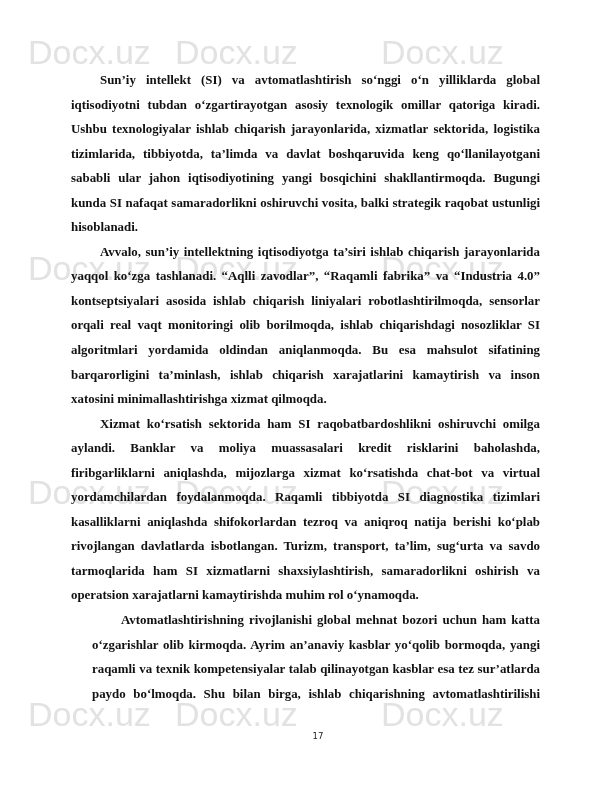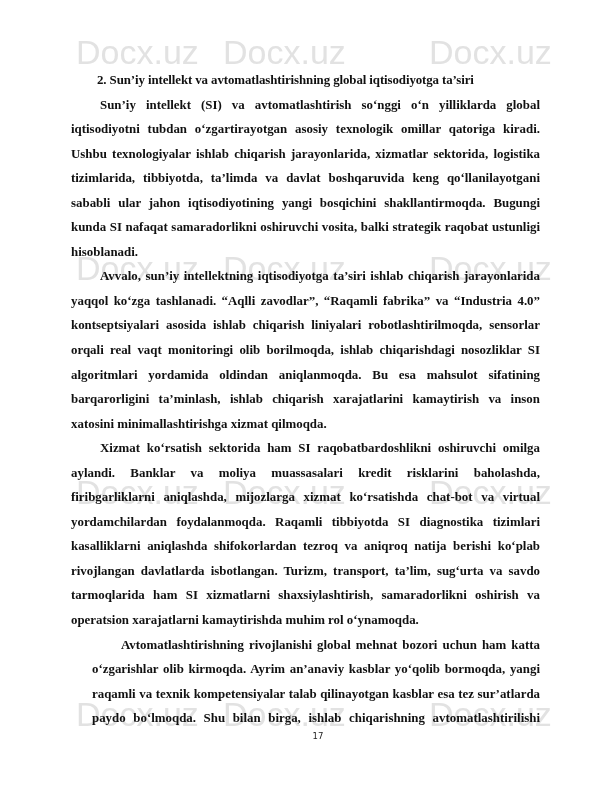--- a/index.html
+++ b/index.html
@@ -20,21 +20,20 @@
       z-index: 0;
     }
     .wm {
       position: absolute;
       font-family: "Liberation Sans", "DejaVu Sans", sans-serif;
       font-size: 34px;
       line-height: 34px;
       color: #e2e2e2;
       letter-spacing: 0px;
       white-space: nowrap;
-      margin-left: 48px;
     }
     .page {
       position: absolute;
       left: 71px;
       top: 68px;
       width: 469px;
       z-index: 1;
       font-family: "Liberation Serif", "DejaVu Serif", serif;
       font-size: 12.9px;
       line-height: 24.55px;
@@ -87,20 +86,19 @@
   <div class="wm" style="left:28px;top:475px;">Docx.uz</div>
   <div class="wm" style="left:175px;top:475px;">Docx.uz</div>
   <div class="wm" style="left:381px;top:475px;">Docx.uz</div>
 
   <div class="wm" style="left:28px;top:697px;">Docx.uz</div>
   <div class="wm" style="left:175px;top:697px;">Docx.uz</div>
   <div class="wm" style="left:381px;top:697px;">Docx.uz</div>
 </div>
 
 <div class="page">
-  <h2 class="heading">2. Sun’iy intellekt va avtomatlashtirishning global iqtisodiyotga ta’siri</h2>
   <p class="para">Sun’iy intellekt (SI) va avtomatlashtirish so‘nggi o‘n yilliklarda global iqtisodiyotni tubdan o‘zgartirayotgan asosiy texnologik omillar qatoriga kiradi. Ushbu texnologiyalar ishlab chiqarish jarayonlarida, xizmatlar sektorida, logistika tizimlarida, tibbiyotda, ta’limda va davlat boshqaruvida keng qo‘llanilayotgani sababli ular jahon iqtisodiyotining yangi bosqichini shakllantirmoqda. Bugungi kunda SI nafaqat samaradorlikni oshiruvchi vosita, balki strategik raqobat ustunligi hisoblanadi.</p>
   <p class="para">Avvalo, sun’iy intellektning iqtisodiyotga ta’siri ishlab chiqarish jarayonlarida yaqqol ko‘zga tashlanadi. “Aqlli zavodlar”, “Raqamli fabrika” va “Industria 4.0” kontseptsiyalari asosida ishlab chiqarish liniyalari robotlashtirilmoqda, sensorlar orqali real vaqt monitoringi olib borilmoqda, ishlab chiqarishdagi nosozliklar SI algoritmlari yordamida oldindan aniqlanmoqda. Bu esa mahsulot sifatining barqarorligini ta’minlash, ishlab chiqarish xarajatlarini kamaytirish va inson xatosini minimallashtirishga xizmat qilmoqda.</p>
   <p class="para">Xizmat ko‘rsatish sektorida ham SI raqobatbardoshlikni oshiruvchi omilga aylandi. Banklar va moliya muassasalari kredit risklarini baholashda, firibgarliklarni aniqlashda, mijozlarga xizmat ko‘rsatishda chat-bot va virtual yordamchilardan foydalanmoqda. Raqamli tibbiyotda SI diagnostika tizimlari kasalliklarni aniqlashda shifokorlardan tezroq va aniqroq natija berishi ko‘plab rivojlangan davlatlarda isbotlangan. Turizm, transport, ta’lim, sug‘urta va savdo tarmoqlarida ham SI xizmatlarni shaxsiylashtirish, samaradorlikni oshirish va operatsion xarajatlarni kamaytirishda muhim rol o‘ynamoqda.</p>
   <p class="para last-open">Avtomatlashtirishning rivojlanishi global mehnat bozori uchun ham katta o‘zgarishlar olib kirmoqda. Ayrim an’anaviy kasblar yo‘qolib bormoqda, yangi raqamli va texnik kompetensiyalar talab qilinayotgan kasblar esa tez sur’atlarda paydo bo‘lmoqda. Shu bilan birga, ishlab chiqarishning avtomatlashtirilishi</p>
 </div>
 
 <div class="page-number">17</div>
 
 </body></html>

